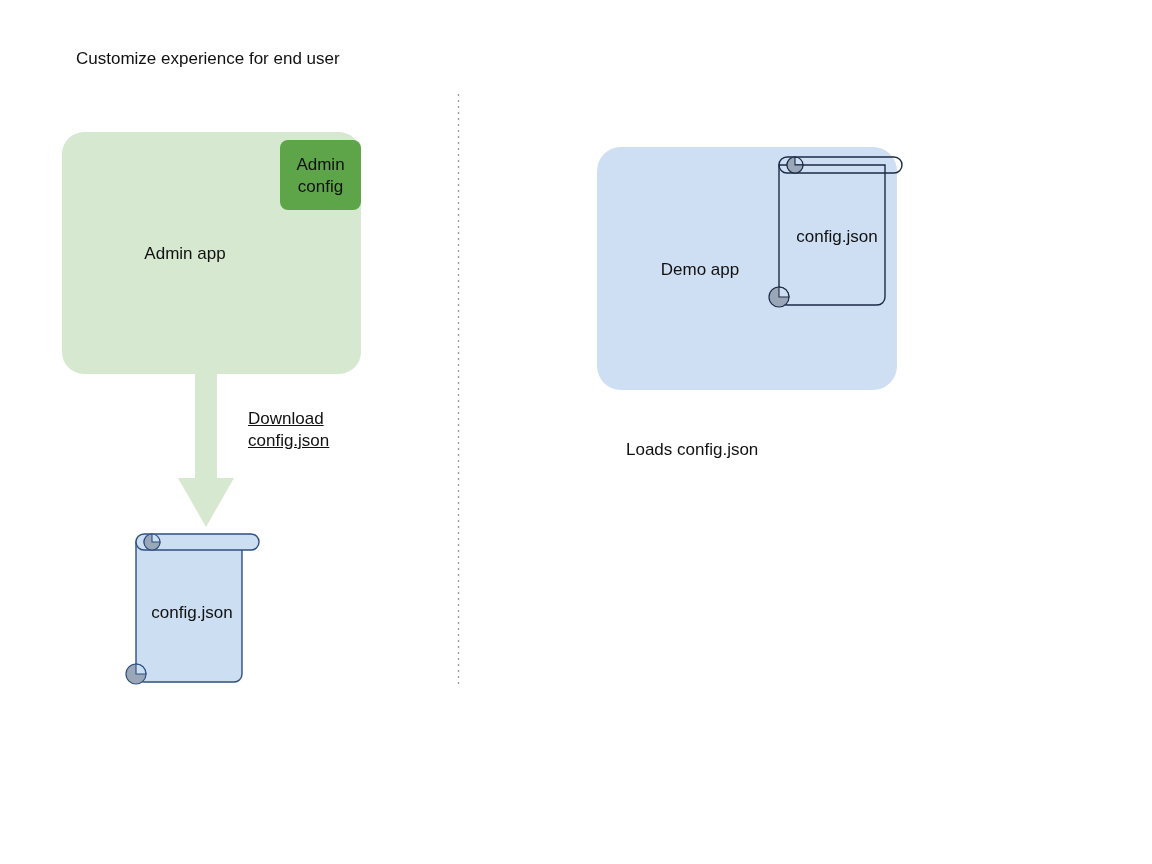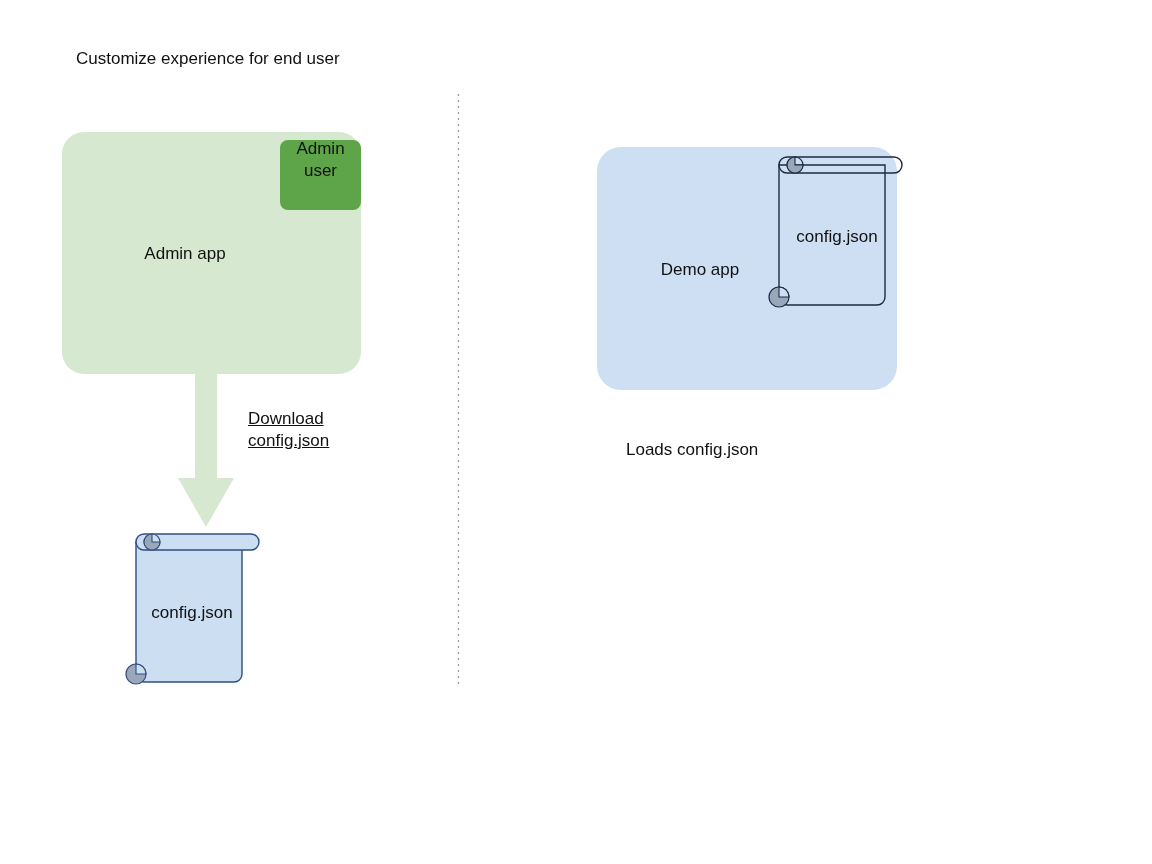--- a/index.html
+++ b/index.html
@@ -37,21 +37,21 @@
   .header-label {
     font-size: 17px;
   }
   .center-text {
     text-align: center;
   }
   #title-left { left: 76px;  top: 48px; }
   #title-right{ left: 604px; top: 48px; }
 
   #admin-app-label   { left: 62px;  top: 243px; width: 246px; text-align: center; }
-  #admin-panel-label { left: 280px; top: 138px; width: 81px;  text-align: center; line-height: 22px; }
+  #admin-panel-label { left: 280px; top: 154px; width: 81px;  text-align: center; line-height: 22px; }
   #download-label    { left: 248px; top: 408px; line-height: 22px; text-decoration: underline; }
   #scroll-left-label { left: 137px; top: 602px; width: 110px; text-align: center; }
 
   #demo-app-label    { left: 640px; top: 259px; width: 120px; text-align: center; }
   #scroll-right-label{ left: 782px; top: 226px; width: 110px; text-align: center; }
   #loads-label       { left: 626px; top: 439px; }
 </style>
 </head>
 <body>
 
@@ -123,21 +123,21 @@
       <circle cx="779" cy="297" r="10" fill="#9aa7b8" stroke="#1c2b44" stroke-width="1.2"></circle>
       <path d="M 779 297 L 789 297 A 10 10 0 0 0 779 287 Z" fill="#cfdff3" stroke="#1c2b44" stroke-width="1.1"></path>
     </g>
   </svg>
 
   <div class="label header-label" id="title-left">Customize experience for end user</div>
 
 
   <div class="label" id="admin-app-label">Admin app</div>
 
-  <div class="label center-text" id="admin-panel-label"><span>Admin</span><br><span>user</span></div>
+  <div class="label center-text" id="admin-panel-label"><span>Admin</span><br><span>config</span></div>
 
   <div class="label" id="download-label"><span>Download</span><br><span>config.json</span></div>
 
   <div class="label" id="scroll-left-label">config.json</div>
 
   <div class="label" id="demo-app-label">Demo app</div>
 
   <div class="label" id="scroll-right-label">config.json</div>
 
   <div class="label" id="loads-label">Loads config.json</div>

